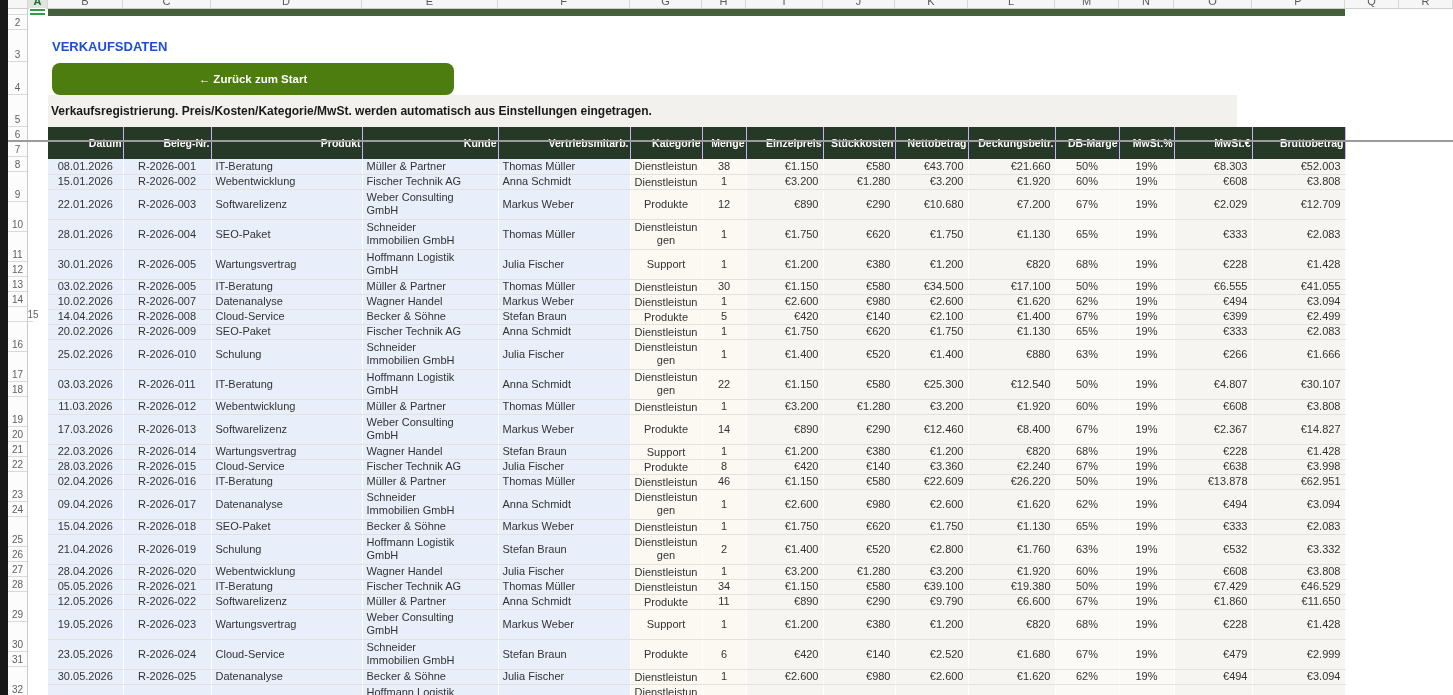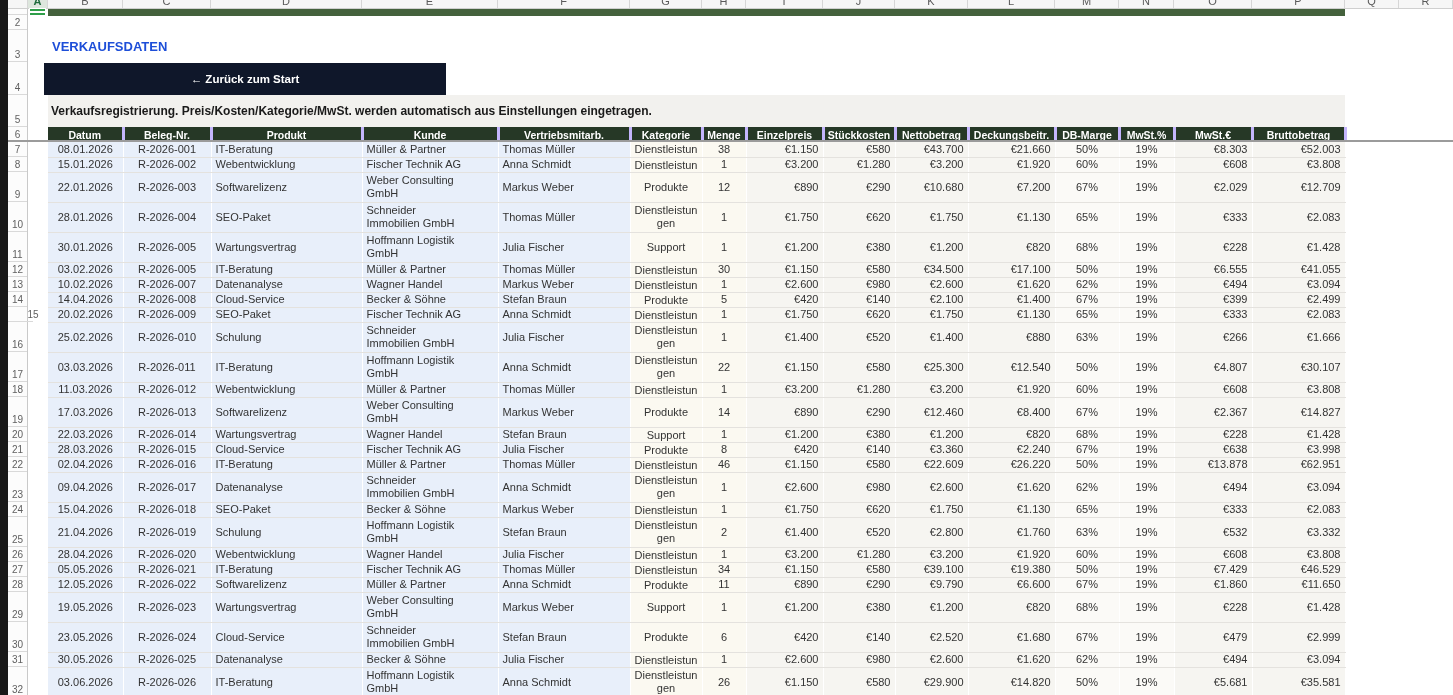--- a/index.html
+++ b/index.html
@@ -21,30 +21,30 @@
   .row-num { width:100%; border-bottom:1px solid #d9d9d9; display:flex; justify-content:center; align-items:flex-end; font-size:10px; color:#5f5f5f; padding-bottom:1px; }
 
   
   .banner { position:absolute; left:48px; top:9px; width:1297px; height:7px; background:#44613c; }
   .a1-shape { position:absolute; left:29px; top:8px; width:17px; height:8px; border:1px solid #fff;
               background:linear-gradient(to bottom,#2f9e49 35%,#ffffff 35%,#ffffff 60%,#2f9e49 60%); }
 
   .sheet-title { position:absolute; left:52px; top:30px; height:32px; display:flex; align-items:center;
                  font-size:13px; font-weight:bold; color:#1d4ed8; }
 
-  .back-btn { position:absolute; left:44px; top:63px; width:402px; height:32px; background:#0f172a; color:#fff;
-              font-size:11.5px; font-weight:bold; display:flex; align-items:center; justify-content:center; cursor:pointer; }
-
-  .info-band { position:absolute; left:48px; top:95px; width:1297px; height:32px; background:#f2f1ee;
+  .back-btn { position:absolute; left:52px; top:63px; width:402px; height:32px; background:#4d7c0f; color:#fff;
+              font-size:11.5px; font-weight:bold; display:flex; align-items:center; justify-content:center; cursor:pointer;border-radius:8px; }
+
+  .info-band { position:absolute; left:48px; top:95px; width:1189px; height:32px; background:#f2f1ee;
                display:flex; align-items:center; font-size:12px; font-weight:bold; color:#1a1a1a; padding-left:3px; }
 
   
   table.grid { position:absolute; left:48px; top:127px; width:1297px; border-collapse:collapse; table-layout:fixed; }
-  table.grid th { background:#263826; color:#fff; font-size:10.5px; font-weight:bold; text-align:center;
-                  white-space:nowrap; overflow:hidden; height:15px; border-right:3px solid #c4b5fd; padding:0 1px; }
+  table.grid th { background:#263826; color:#fff; font-size:10.5px; font-weight:bold; text-align:right;
+                  white-space:nowrap; overflow:hidden; height:32px; border-right:1px solid #c4b5fd; padding:0 1px; }
   table.grid td { font-size:11px; color:#333; padding:0 4px; border-right:1px solid rgba(255,255,255,.95);
                   border-bottom:1px solid #e4e2de; overflow:hidden; white-space:pre-line; line-height:13px; vertical-align:middle; }
   tr.short { height:15px; } tr.tall { height:30px; }
   tr.short td { white-space:pre; }
   td.blue { background:#e8effa; border-bottom:1px solid #eef3fb; }
   td.cream { background:#fbf9f1; }
   td.num  { background:#f6f5f1; text-align:right; padding-right:6px; }
   td.pct  { background:#fbfaf7; text-align:center; }
   td.ctr { text-align:center; }
   td.kat { text-align:center; }

